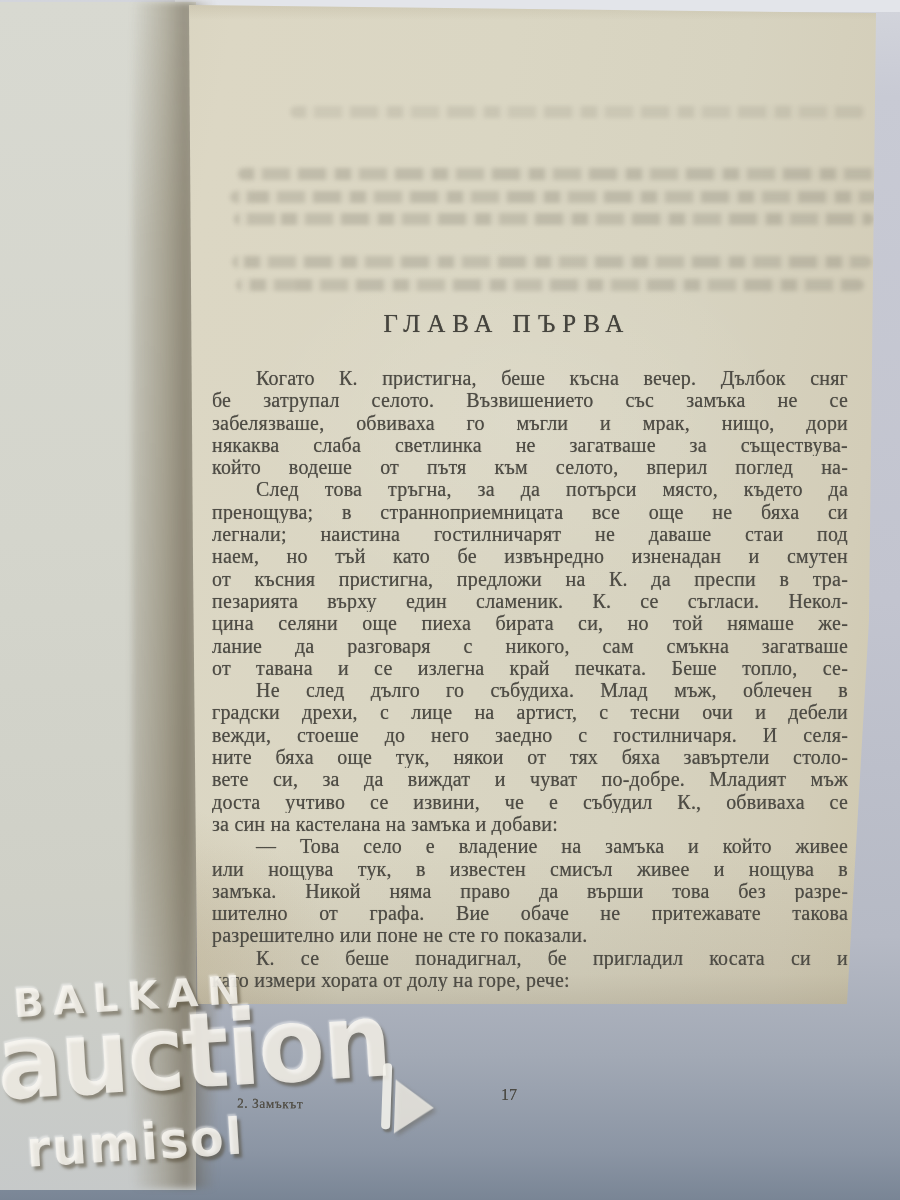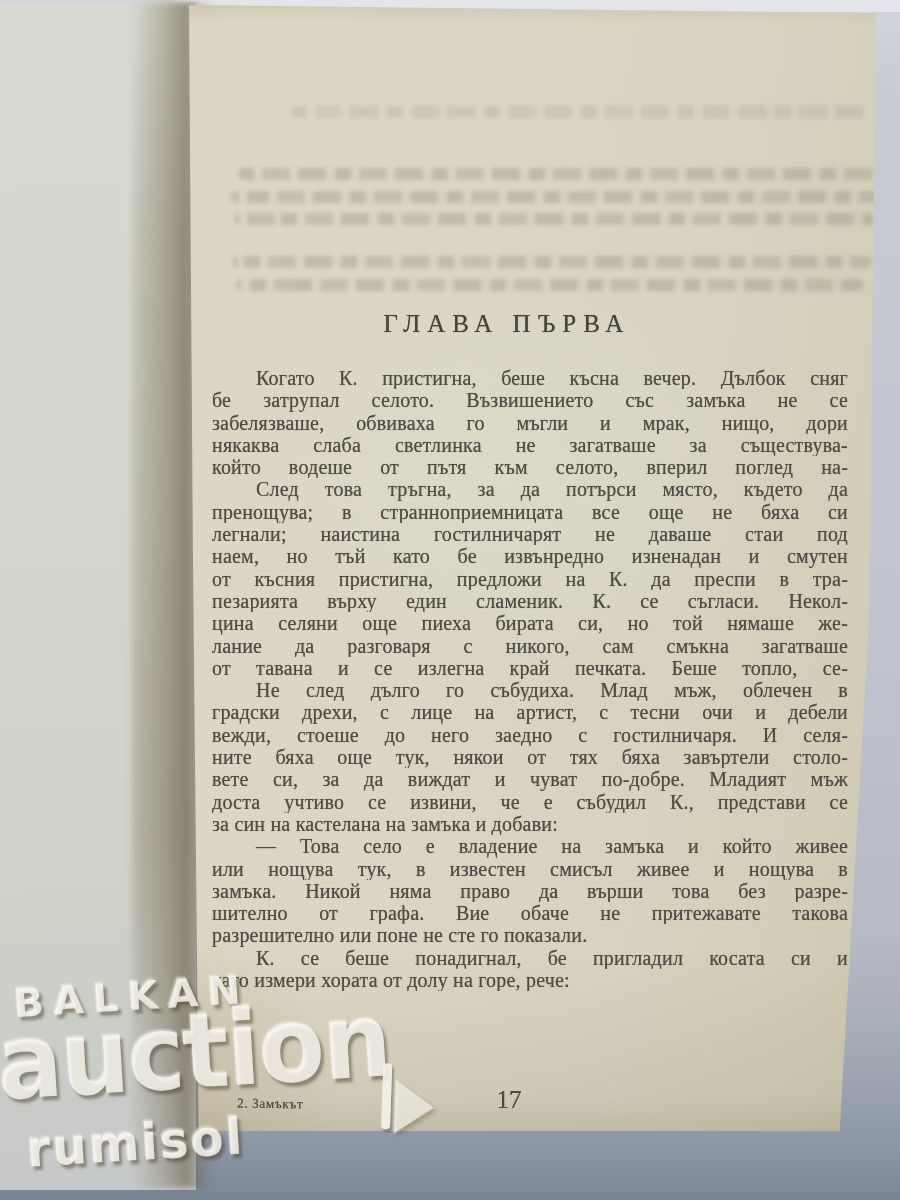--- a/index.html
+++ b/index.html
@@ -17,21 +17,21 @@
   #left-page{left:0;top:2px;width:196px;height:1188px;
     background:linear-gradient(178deg,#d8d9d1 0%,#d4d5cc 45%,#cfd0c7 75%,#c6c9c9 100%);}
 
   
   #gutter{left:132px;top:2px;width:84px;height:1186px;filter:blur(3px);
     background:
       linear-gradient(180deg,rgba(90,78,50,0) 0%,rgba(90,78,50,.12) 20%,rgba(80,66,40,.18) 70%,rgba(80,66,40,0) 100%),
       linear-gradient(90deg,rgba(100,88,58,0) 0%,rgba(100,88,58,.30) 40%,rgba(72,60,36,.45) 65%,rgba(110,96,66,.18) 85%,rgba(0,0,0,0) 100%);}
 
   
-  #main-page{left:0;top:0;width:900px;height:1131px;
+  #main-page{left:0;top:0;width:900px;height:1004px;
     clip-path:polygon(189px 5px,876px 13px,869px 620px,837px 1177px,430px 1167px,199px 1158px,193px 560px);
     background:
       radial-gradient(ellipse 360px 260px at 10% 97%,rgba(148,124,82,.30),rgba(148,124,82,0) 70%),
       radial-gradient(ellipse 420px 300px at 58% 42%,rgba(255,255,255,.10),rgba(255,255,255,0) 65%),
       linear-gradient(180deg,rgba(120,105,70,.16) 0%,rgba(120,105,70,0) 2%,rgba(0,0,0,0) 84%,rgba(110,100,80,.10) 97%,rgba(110,100,80,.22) 100%),
       linear-gradient(100deg,#c9c1a6 0%,#d7d2bd 7%,#dcd7c4 22%,#dad6c3 48%,#d7d3c0 70%,#d3cdb8 88%,#cdc6ac 100%);}
 
   
   .bleed{height:12px;filter:blur(2.2px);opacity:.55;border-radius:6px;
     background:repeating-linear-gradient(90deg,
@@ -50,21 +50,21 @@
     text-shadow:0 0 .7px rgba(82,80,72,.75);}
   .line{height:22.3px;line-height:22.3px;overflow:hidden;
     text-align:justify;text-align-last:justify;}
   .line.first{padding-left:44px;}
   .line.plast{text-align-last:left;}
 
   #signature-mark{left:213px;top:1096px;font-size:13.5px;color:#514e46;
     letter-spacing:.5px;transform:rotate(.8deg);
     text-shadow:0 0 .6px rgba(80,76,66,.8);margin-left:24px;}
   #page-number{left:486px;top:1086px;width:46px;text-align:center;
-    font-size:25px;color:#4b4a44;text-shadow:0 0 .6px rgba(80,76,66,.8);}
+    font-size:16px;color:#4b4a44;text-shadow:0 0 .6px rgba(80,76,66,.8);}
 
   
   #watermark{left:0;top:980px;width:520px;height:220px;
     transform:rotate(-3.5deg);transform-origin:0 0;pointer-events:none;}
   .wm-text{position:absolute;font-family:"DejaVu Sans",sans-serif;font-weight:bold;
     color:rgba(250,248,241,.82);
     text-shadow:3px 4px 3px rgba(78,68,46,.50),-1px -2px 2px rgba(255,255,255,.45);}
   #wm-balkan{left:12px;top:2px;font-size:39px;letter-spacing:9px;transform:scaleX(1.02);transform-origin:0 0;}
   #wm-auction{left:-8px;top:22px;font-size:104px;letter-spacing:-2px;
     transform:scaleX(.93);transform-origin:0 0;}
@@ -109,21 +109,21 @@
       <div class="line">от късния пристигна, предложи на К. да преспи в тра-</div>
       <div class="line">пезарията върху един сламеник. К. се съгласи. Некол-</div>
       <div class="line">цина селяни още пиеха бирата си, но той нямаше же-</div>
       <div class="line">лание да разговаря с никого, сам смъкна загатваше</div>
       <div class="line">от тавана и се излегна край печката. Беше топло, се-</div>
       <div class="line first">Не след дълго го събудиха. Млад мъж, облечен в</div>
       <div class="line">градски дрехи, с лице на артист, с тесни очи и дебели</div>
       <div class="line">вежди, стоеше до него заедно с гостилничаря. И селя-</div>
       <div class="line">ните бяха още тук, някои от тях бяха завъртели столо-</div>
       <div class="line">вете си, за да виждат и чуват по-добре. Младият мъж</div>
-      <div class="line">доста учтиво се извини, че е събудил К., представи се</div>
+      <div class="line">доста учтиво се извини, че е събудил К., обвиваха се</div>
       <div class="line plast">за син на кастелана на замъка и добави:</div>
       <div class="line first">— Това село е владение на замъка и който живее</div>
       <div class="line">или нощува тук, в известен смисъл живее и нощува в</div>
       <div class="line">замъка. Никой няма право да върши това без разре-</div>
       <div class="line">шително от графа. Вие обаче не притежавате такова</div>
       <div class="line plast">разрешително или поне не сте го показали.</div>
       <div class="line first">К. се беше понадигнал, бе пригладил косата си и</div>
       <div class="line plast">като измери хората от долу на горе, рече:</div>
     </div>
 

